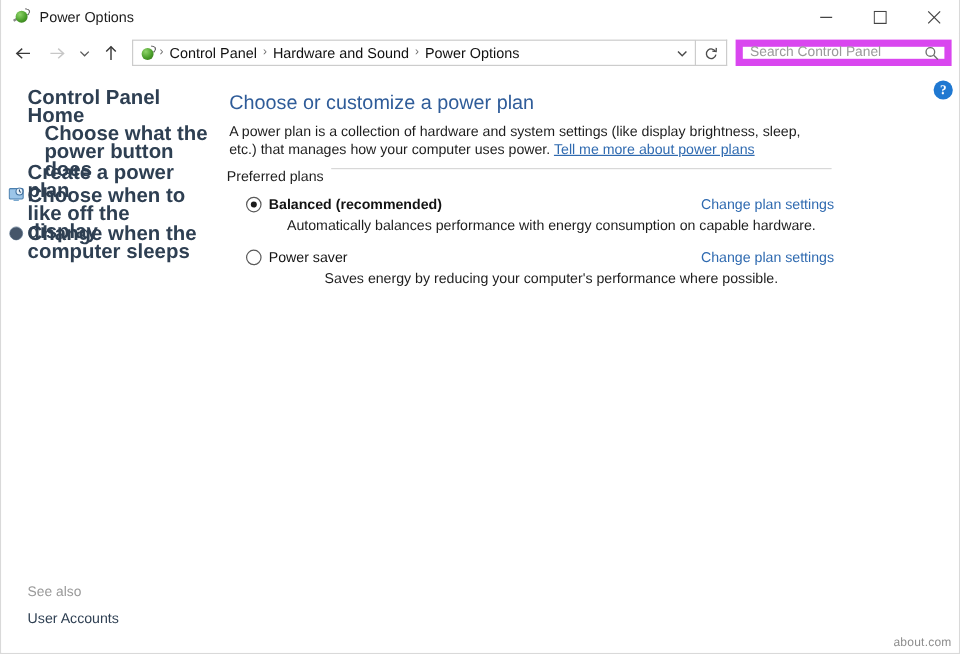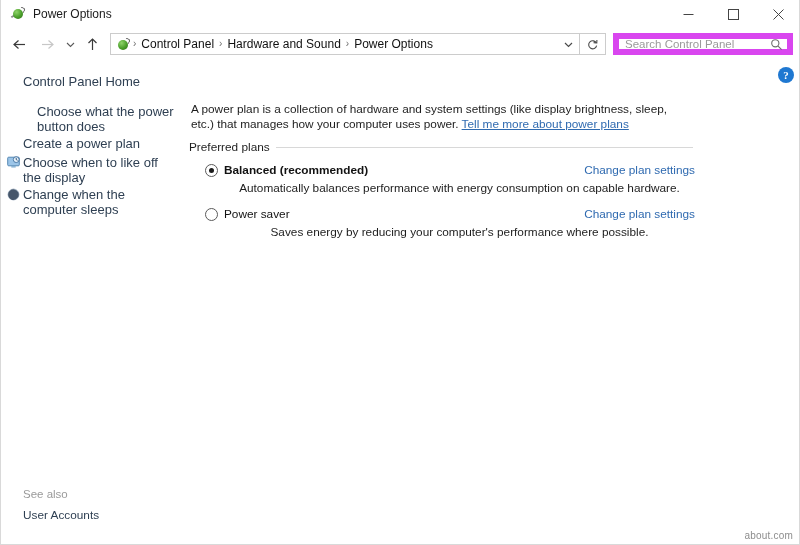--- a/index.html
+++ b/index.html
@@ -218,24 +218,25 @@
   }
 
   
   #sidebar {
     position: absolute;
     top: 0; left: 0;
     width: 186px; height: 485px;
   }
   .side-link {
     position: absolute;
-    font-size: 13px;
+    font-size: 17px;
     color: #2e3f52;
     line-height: 15px;
     cursor: default;
+    font-weight: bold;
   }
   .side-link-text { display: inline; }
   .side-ico {
     position: absolute;
     left: -16px; top: 1px;
     width: 13px; height: 13px;
   }
 
   #see-also-label {
     position: absolute;
@@ -277,21 +278,21 @@
     color: #2f6ab0;
     text-decoration: underline;
   }
 
   
   #preferred-plans-row {
     position: absolute;
     left: 2px; top: 80px;
     width: 504px;
     display: flex;
-    align-items: center;
+    align-items: flex-start;
   }
   #preferred-plans-label {
     font-size: 11.8px;
     color: #1d1d1d;
     white-space: nowrap;
     padding-right: 6px;
   }
   .hrule {
     flex: 1 1 auto;
     height: 1px;
@@ -533,20 +534,21 @@
         </span>
         <span class="side-link-text">Change when the computer sleeps</span>
       </div>
 
       <div id="see-also-label">See also</div>
       <div id="user-accounts-link">User Accounts</div>
     </div>
 
     <div id="main">
 
+      <h1 id="page-heading">Choose or customize a power plan</h1>
 
       <div id="page-desc">
         <span>A power plan is a collection of hardware and system settings (like display brightness, sleep, etc.) that manages how your computer uses power. </span><span id="desc-link">Tell me more about power plans</span>
       </div>
 
       <div id="preferred-plans-row">
         <span id="preferred-plans-label">Preferred plans</span>
         <span class="hrule"></span>
       </div>
 

